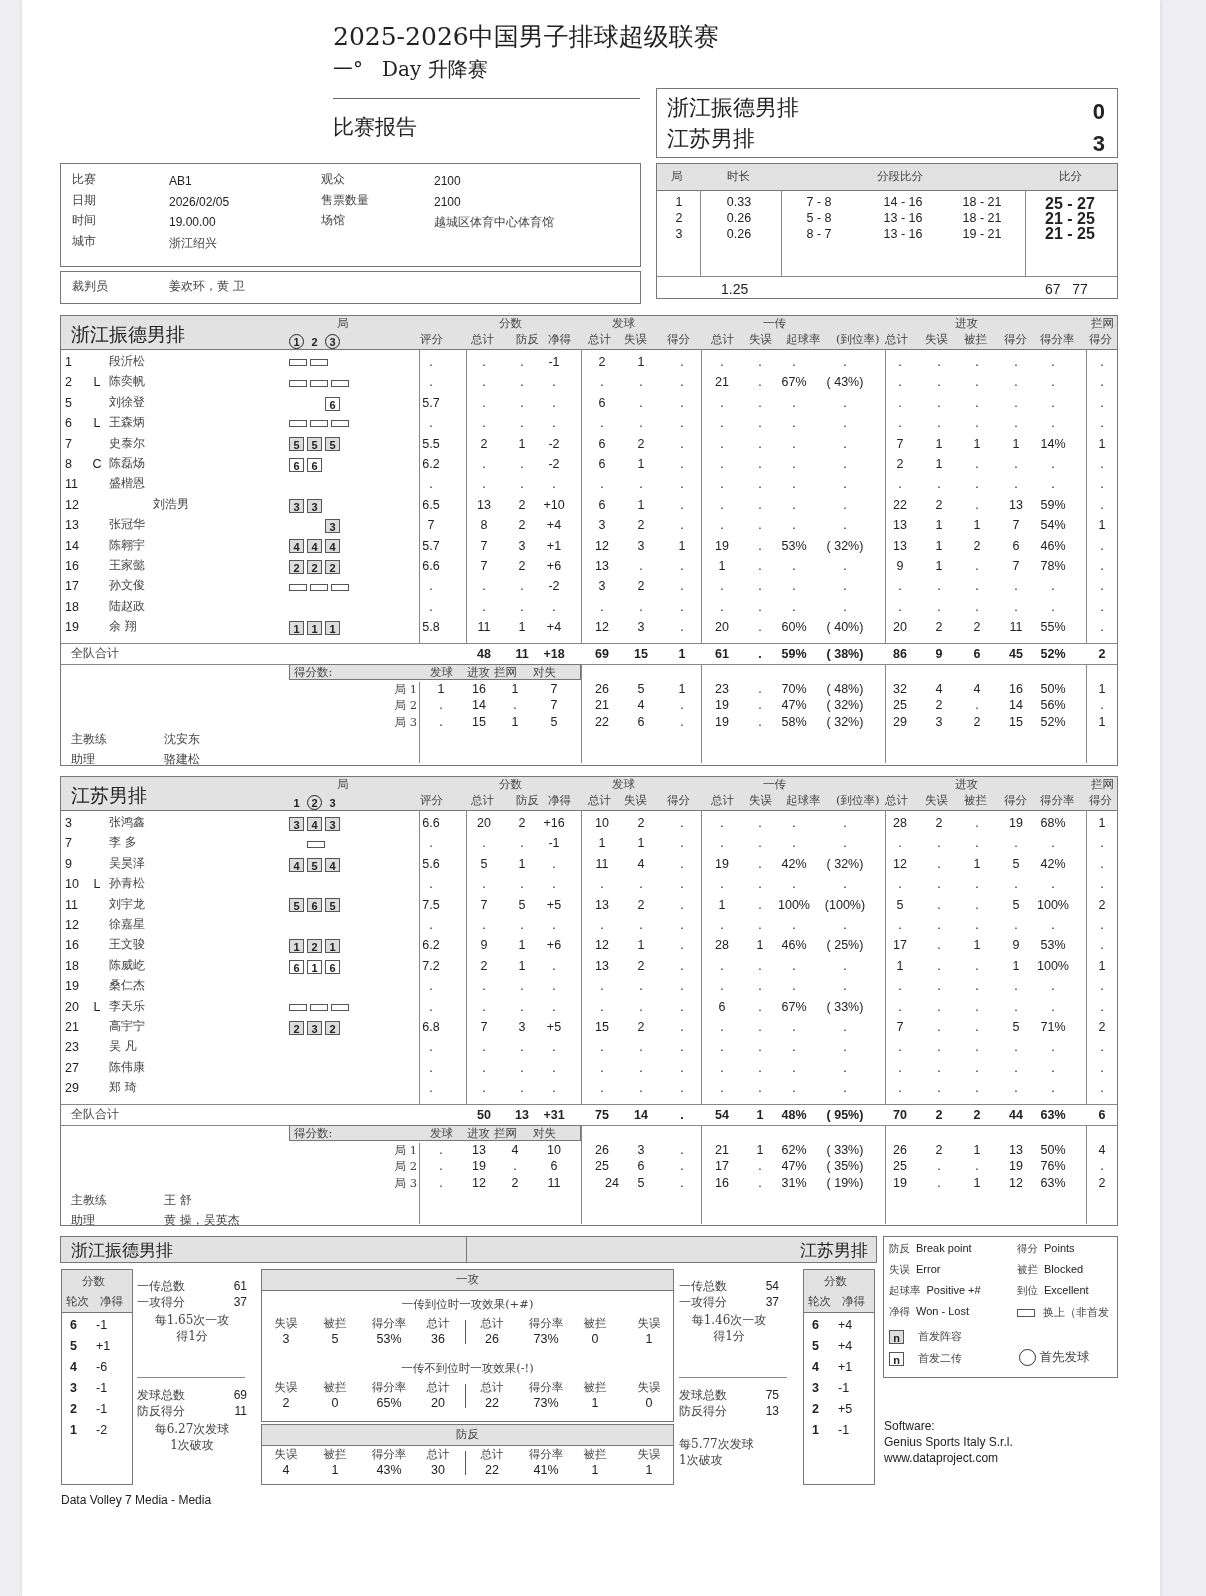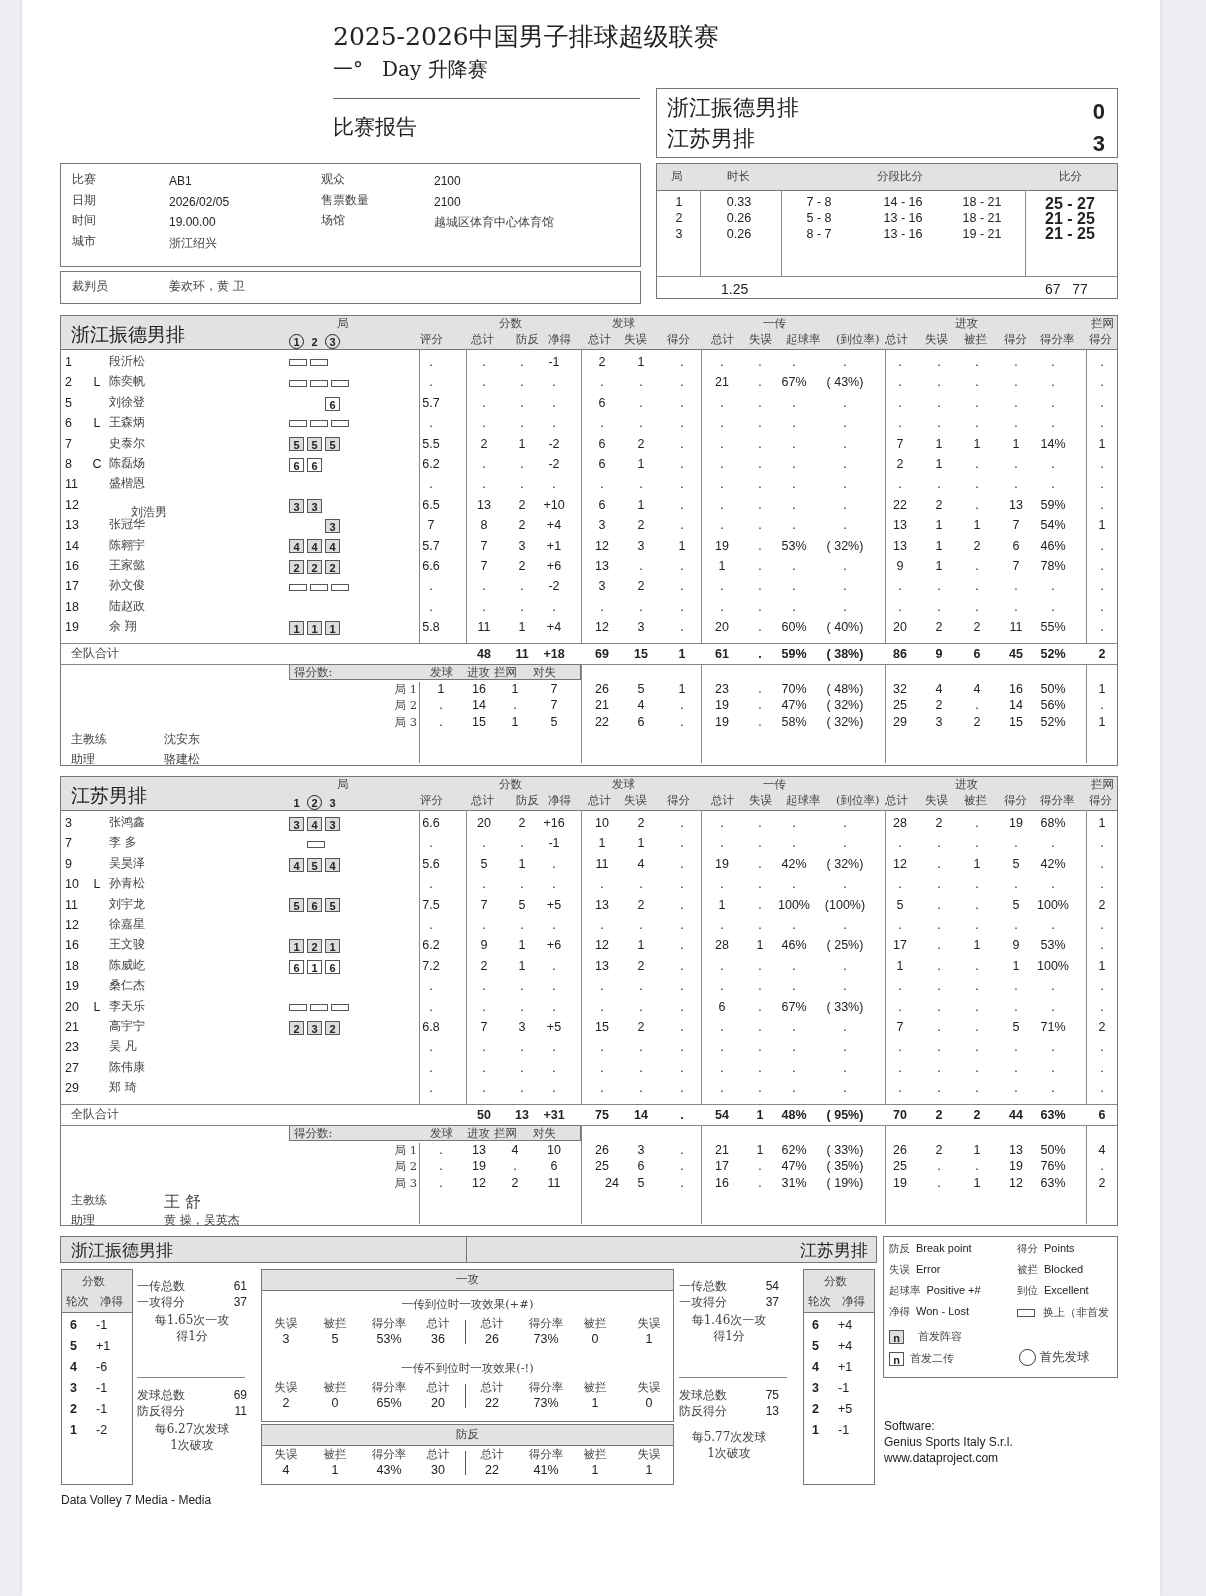--- a/index.html
+++ b/index.html
@@ -314,21 +314,21 @@
       <span class="cell" style="left: 821px; width: 36px;">.</span>
       <span class="cell" style="left: 860px; width: 36px;">.</span>
       <span class="cell" style="left: 898px; width: 36px;">.</span>
       <span class="cell" style="left: 937px; width: 36px;">.</span>
       <span class="cell" style="left: 972px; width: 40px;">.</span>
       <span class="cell" style="left: 1023px; width: 36px;">.</span>
     </div>
     <div class="row" style="top: 179.8px;">
       <span class="cell" style="left: 4px; width: 22px; text-align: left;">12</span>
       <span class="cell" style="left: 30px; width: 12px;"></span>
-      <span class="cell lbl" style="left: 48px; width: 80px; text-align: center; top: 8px; font-size: 12px;">刘浩男</span>
+      <span class="cell lbl" style="left: 48px; width: 80px; text-align: right; top: 0px; font-size: 12px;">刘浩男</span>
       <span style="position: absolute; left: 228px; top: 2px; white-space: nowrap;"><span class="pb start">3</span><span class="pb start">3</span><span class="pb" style="visibility: hidden;"></span></span>
       <span class="cell" style="left: 350px; width: 40px;">6.5</span>
       <span class="cell" style="left: 405px; width: 36px;">13</span>
       <span class="cell" style="left: 443px; width: 36px;">2</span>
       <span class="cell" style="left: 475px; width: 36px;">+10</span>
       <span class="cell" style="left: 523px; width: 36px;">6</span>
       <span class="cell" style="left: 562px; width: 36px;">1</span>
       <span class="cell" style="left: 603px; width: 36px;">.</span>
       <span class="cell" style="left: 643px; width: 36px;">.</span>
       <span class="cell" style="left: 681px; width: 36px;">.</span>
@@ -1020,21 +1020,21 @@
       <span class="cell" style="left: 705px; width: 56px; top: 0px;">31%</span>
       <span class="cell" style="left: 756px; width: 56px; top: 0px;">( 19%)</span>
       <span class="cell" style="left: 821px; width: 36px; top: 0px;">19</span>
       <span class="cell" style="left: 860px; width: 36px; top: 0px;">.</span>
       <span class="cell" style="left: 898px; width: 36px; top: 0px;">1</span>
       <span class="cell" style="left: 937px; width: 36px; top: 0px;">12</span>
       <span class="cell" style="left: 972px; width: 40px; top: 0px;">63%</span>
       <span class="cell" style="left: 1023px; width: 36px; top: 0px;">2</span>
     </div>
     <div class="lbl" style="position: absolute; font-size: 12px; left: 10px; top: 414.6px;">主教练</div>
-    <div class="lbl" style="position: absolute; font-size: 16px; left: 103px; top: 414.6px;">王 舒</div>
+    <div class="lbl" style="position: absolute; font-size: 12px; left: 103px; top: 414.6px;">王 舒</div>
     <div class="lbl" style="position: absolute; font-size: 12px; left: 10px; top: 434.6px;">助理</div>
     <div class="lbl" style="position: absolute; font-size: 12px; left: 103px; top: 434.6px;">黄 操，吴英杰</div>
   </div>
 
 <div class="box gray" style="left:60px;top:1236px;width:408px;height:27px;">
   <div class="abs serif" style="left:10px;top:2px;font-size:17px;">浙江振德男排</div>
 </div>
 <div class="box gray" style="left:466px;top:1236px;width:411px;height:27px;">
   <div class="abs serif" style="right:8px;top:2px;font-size:17px;">江苏男排</div>
 </div>
@@ -1138,21 +1138,21 @@
 <div class="abs" style="left:679px;top:1278px;width:100px;font-size:12px;line-height:16px;">
   <div><span class="lbl">一传总数</span><span style="float:right;">54</span></div>
   <div><span class="lbl">一攻得分</span><span style="float:right;">37</span></div>
   <div class="lbl" style="text-align:center;white-space:pre-line;margin-top:2px;">每1.46次一攻
 得1分</div>
 </div>
 <div class="hline" style="left:679px;top:1377px;width:108px;"></div>
 <div class="abs" style="left:679px;top:1387px;width:100px;font-size:12px;line-height:16px;">
   <div><span class="lbl">发球总数</span><span style="float:right;">75</span></div>
   <div><span class="lbl">防反得分</span><span style="float:right;">13</span></div>
-  <div class="lbl" style="text-align:center;white-space:pre-line;margin-top:10px;">每5.77次发球
+  <div class="lbl" style="white-space:pre-line;margin-top:17px;">每5.77次发球
 1次破攻</div>
 </div>
 <div class="box" style="left:803px;top:1269px;width:72px;height:216px;">
   <div class="abs gray" style="left:0;top:0;width:100%;height:42px;border-bottom:1.5px solid #777;"></div>
   <div class="abs hc" style="left:20px;top:4px;">分数</div>
   <div class="abs hc" style="left:4px;top:24px;">轮次</div>
   <div class="abs hc" style="left:38px;top:24px;">净得</div>
   <div id="awayRot" class="abs" style="left:8px;top:48px;">
       <div style="font-size: 12.5px; height: 21px; white-space: nowrap;"><span style="display: inline-block; width: 26px; font-weight: bold;">6</span><span>+4</span></div>
       <div style="font-size: 12.5px; height: 21px; white-space: nowrap;"><span style="display: inline-block; width: 26px; font-weight: bold;">5</span><span>+4</span></div>
@@ -1173,21 +1173,21 @@
       <div style="position: absolute; font-size: 11px; white-space: nowrap; left: 128px; top: 42px;"><span class="lbl" style="margin-right: 6px; font-size: 10.5px;">到位</span><span>Excellent</span></div>
       <div style="position: absolute; font-size: 11px; white-space: nowrap; left: 0px; top: 63px;"><span class="lbl" style="margin-right: 6px; font-size: 10.5px;">净得</span><span>Won - Lost</span></div>
       <div style="position: absolute; font-size: 11px; white-space: nowrap; left: 128px; top: 63px; text-align: right;"><span style="display: inline-block; width: 16px; height: 6px; border: 1.2px solid rgb(85, 85, 85); margin-right: 8px; vertical-align: middle;"></span><span class="lbl">换上（非首发</span></div>
     </div>
   <div class="abs" style="left:5px;top:92px;font-size:11px;">
     <span class="pb start">n</span>
     <span class="lbl" style="margin-left:8px;">首发阵容</span>
   </div>
   <div class="abs" style="left:5px;top:114px;font-size:11px;">
     <span class="pb setter">n</span>
-    <span class="lbl" style="font-family:Liberation Mono, monospace;">首发二传</span>
+    <span class="lbl" style="margin-left:8px;font-family:Liberation Mono, monospace;">首发二传</span>
   </div>
   <div class="abs" style="left:135px;top:112px;font-size:12.5px;">
     <span style="display:inline-block;width:15px;height:15px;border:1.3px solid #333;border-radius:50%;vertical-align:middle;"></span>
     <span class="lbl">首先发球</span>
   </div>
 </div>
 
 <div class="abs" style="left:884px;top:1418px;font-size:12px;line-height:16px;">
   <div>Software:</div>
   <div>Genius Sports Italy S.r.l.</div>

